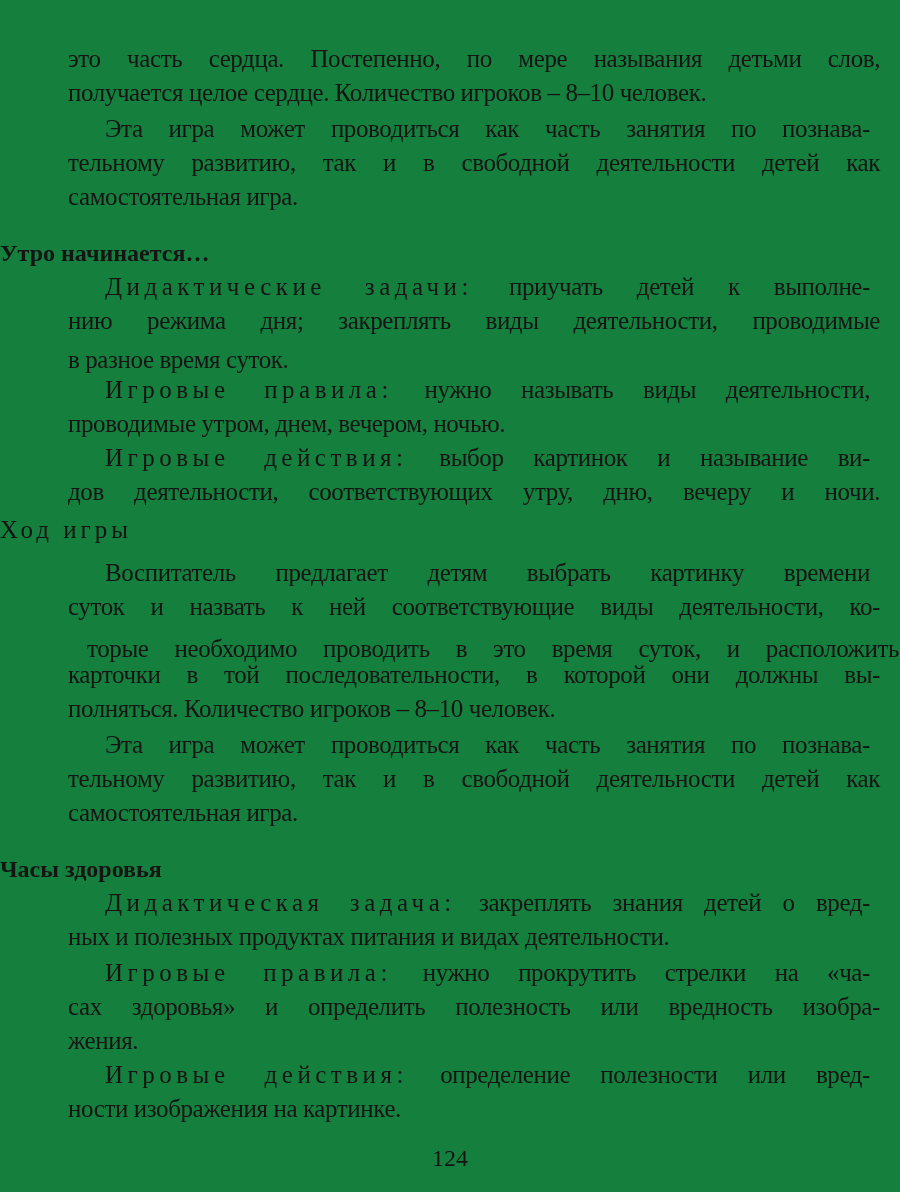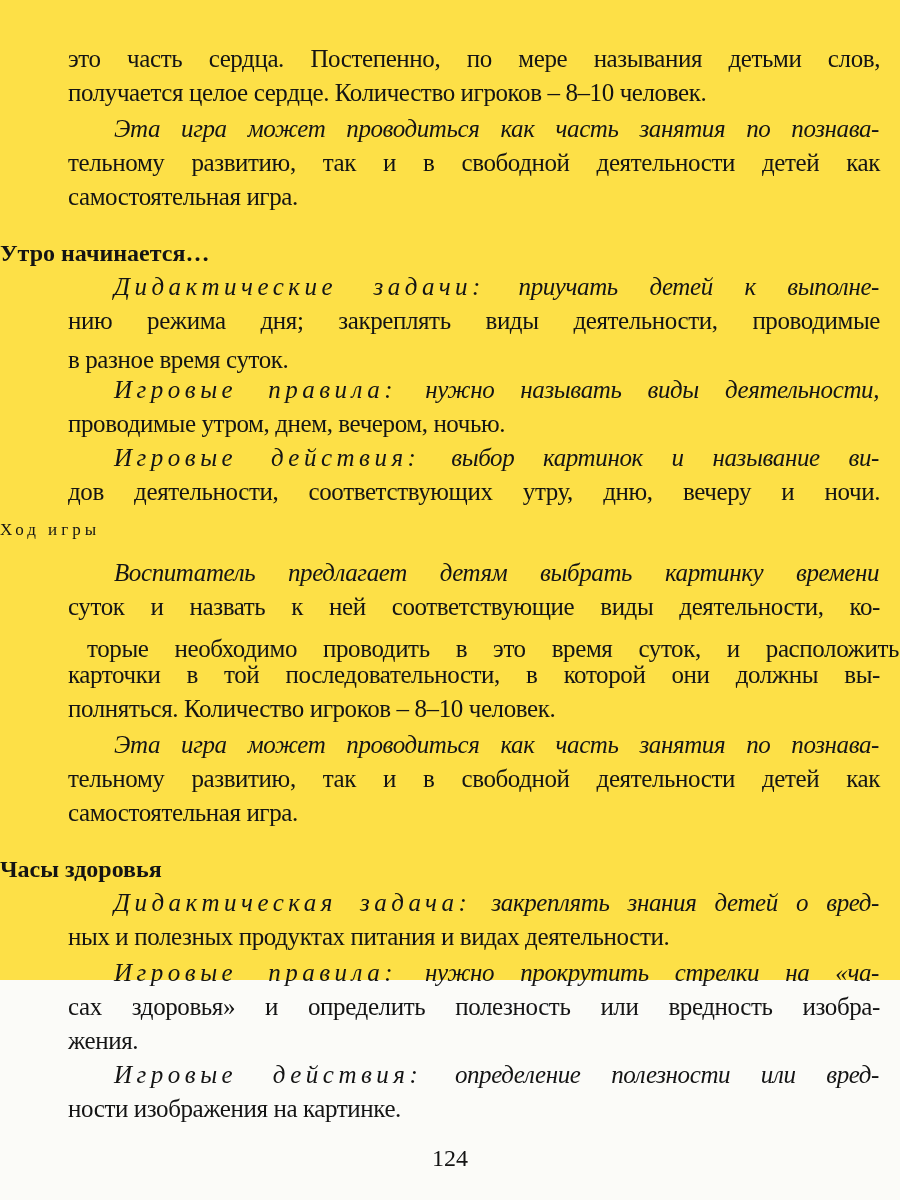--- a/index.html
+++ b/index.html
@@ -12,51 +12,51 @@
       height: 1200px;
       position: relative;
       overflow: hidden;
       font-family: "Liberation Serif", "DejaVu Serif", serif;
       color: #141414;
     }
     .page {
       position: absolute;
       left: 0; top: 0;
       width: 900px;
-      height: 980px;
-      background: #fde047;
+      height: 1192px;
+      background: #15803d;
     }
     .line {
       position: absolute;
       left: 68px;
       width: 812px;
       font-size: 25px;
       line-height: 34px;
       white-space: nowrap;
       letter-spacing: -0.4px;
       transform-origin: left top;
     }
     .just {
       text-align: justify;
       text-align-last: justify;
     }
-    .indent { left: 114px; width: 765px; font-style: italic; }
+    .indent { left: 105px; width: 765px; }
     .heading {
       position: absolute;
       left: 0;
       width: 900px;
       text-align: left;
       font-size: 24px;
       line-height: 32px;
       font-weight: bold;
     }
     .heading.spaced {
       font-weight: normal;
       letter-spacing: 4px;
-      font-size: 17px;
+      font-size: 25px;
     }
     .spaced-term {
       letter-spacing: 4.5px;
       margin-right: 2px;
     }
     .page-number {
       position: absolute;
       left: 0;
       width: 900px;
       top: 1143px;

